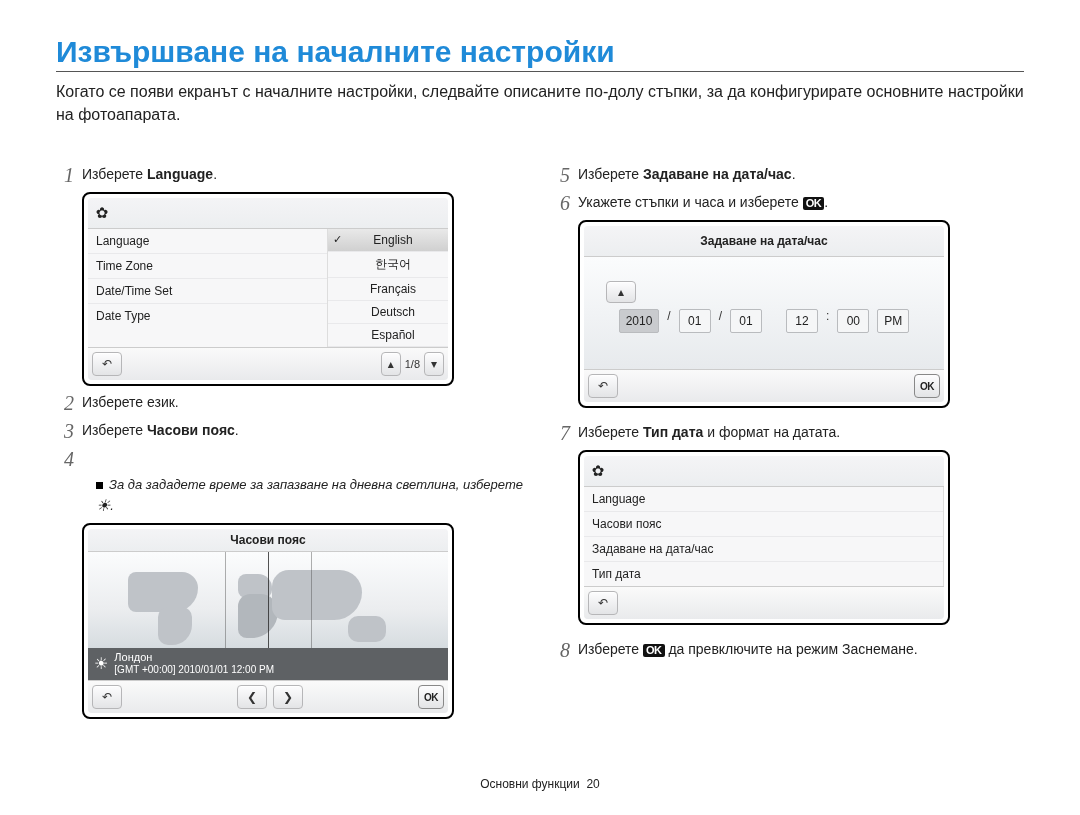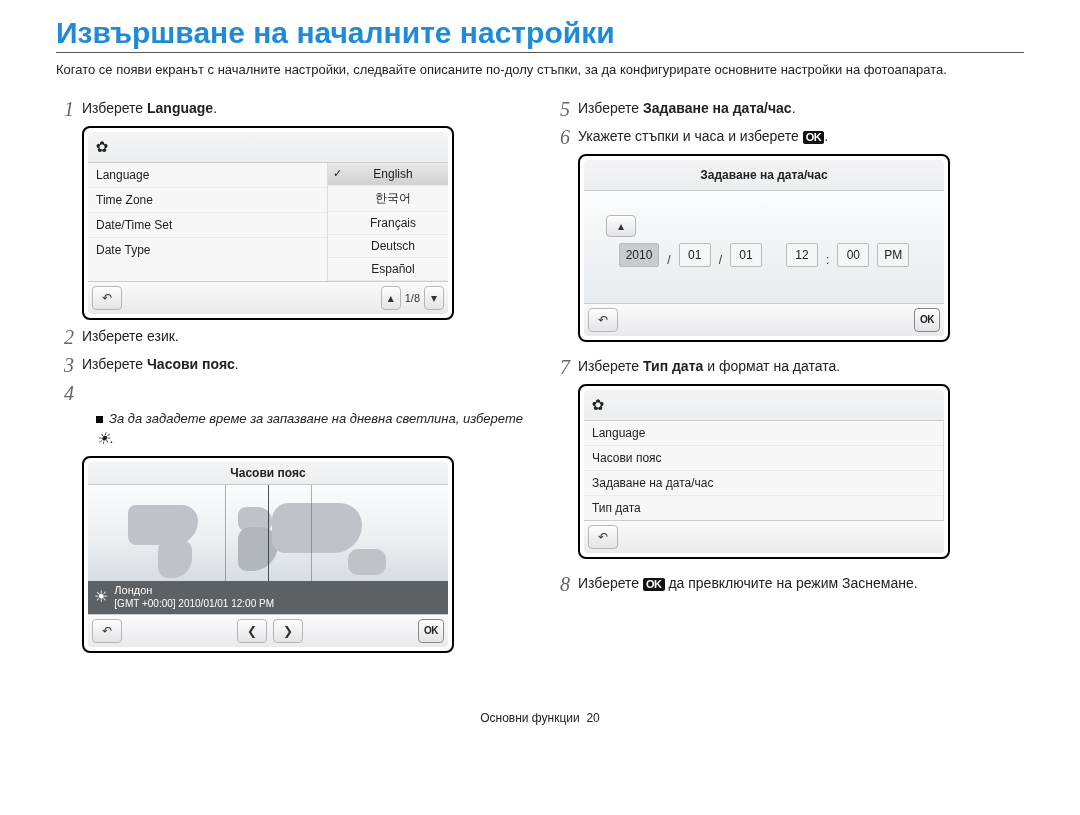--- a/index.html
+++ b/index.html
@@ -4,38 +4,38 @@
 <style>
   body {
     margin: 0;
     padding: 0;
     background: #fff;
     font-family: Arial, Helvetica, sans-serif;
     color: #222;
     width: 1080px;
   }
   .page {
-    padding: 16px 56px 20px 56px;
+    padding: 35px 56px 20px 56px;
     box-sizing: border-box;
   }
   h1.title {
     color: #1f8ad8;
     font-size: 30px;
     font-weight: bold;
     margin: 0 0 2px 0;
   }
   .rule {
     border: none;
     border-top: 1px solid #555;
     margin: 2px 0 8px 0;
   }
   .intro {
-    font-size: 13px;
+    font-size: 16px;
     line-height: 1.45;
-    margin-bottom: 14px;
+    margin-bottom: 34px;
   }
   .columns {
     display: flex;
     gap: 24px;
   }
   .col {
     flex: 1;
     min-width: 0;
   }
   .step-row {
@@ -251,21 +251,21 @@
     display: flex;
     align-items: center;
     justify-content: center;
     font-size: 12px;
     color:#333;
     box-shadow: inset 0 1px 0 #fff;
   }
   .dt-row {
     display: flex;
     gap: 8px;
-    align-items: flex-end;
+    align-items: flex-start;
     justify-content: center;
   }
   .dt-cell {
     border: 1px solid #b9bbbe;
     background: #f5f6f7;
     padding: 4px 6px;
     font-size: 12px;
     border-radius: 2px;
     min-width: 18px;
     text-align: center;

